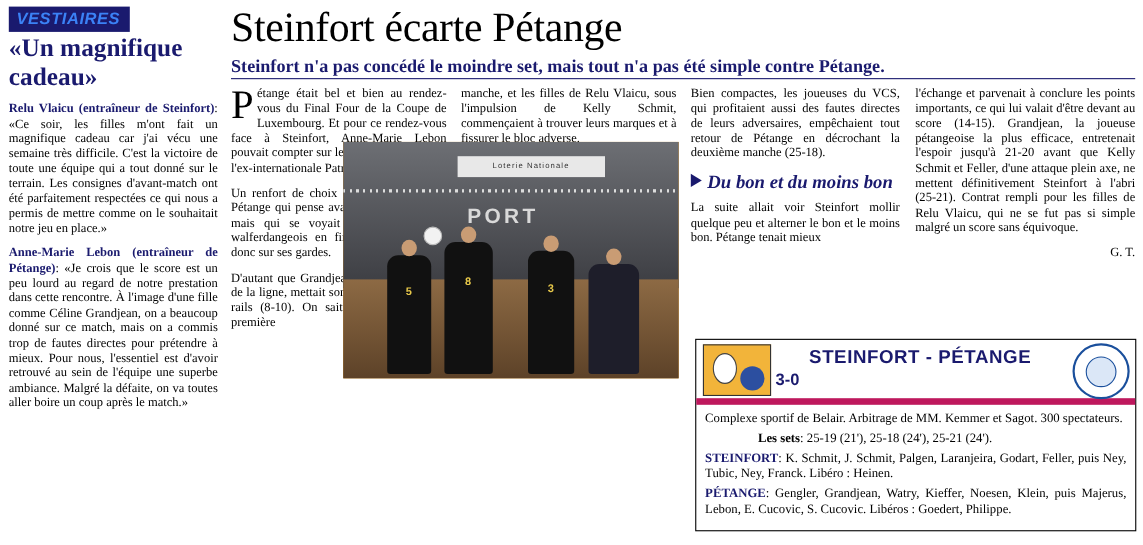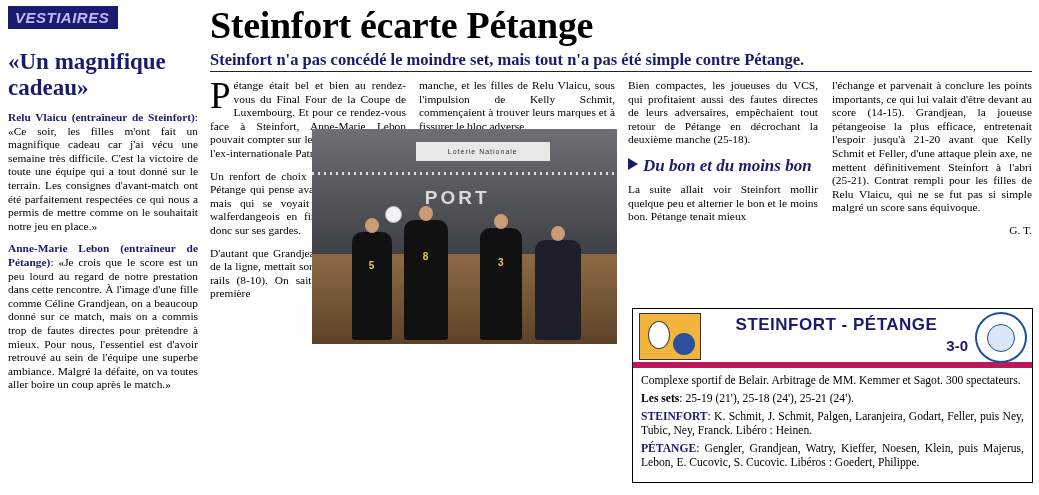--- a/index.html
+++ b/index.html
@@ -25,28 +25,28 @@
   .left-col {
     position: absolute;
     left: 8px;
     top: 6px;
     width: 190px;
     height: 483px;
   }
   .section-tag {
     display: inline-block;
     background: #1a1a6e;
-    color: #c4b5fd;
+    color: #3b82f6;
     font-family: "Liberation Sans", sans-serif;
     font-weight: bold;
     font-style: italic;
     font-size: 15px;
     letter-spacing: 0.5px;
     padding: 3px 9px 3px 7px;
-    margin-bottom: 18px;
+    margin-bottom: 0;
   }
   .left-head {
     font-family: "Liberation Serif", serif;
     font-weight: bold;
     font-size: 23px;
     line-height: 26px;
     color: #1a1a6e;
     margin: 2px 0 10px 0;
   }
   .left-body {
@@ -63,21 +63,21 @@
 
   
   .main {
     position: absolute;
     left: 210px;
     top: 4px;
     width: 822px;
   }
   .headline {
     font-family: "Liberation Serif", serif;
-    font-weight: bold;
+    font-weight: normal;
     font-size: 38px;
     line-height: 42px;
     letter-spacing: -0.3px;
     margin: 0 0 4px 0;
   }
   .subhead {
     font-family: "Liberation Serif", serif;
     font-weight: bold;
     font-size: 16.5px;
     line-height: 19px;
@@ -216,21 +216,21 @@
     text-align: center;
     font-family: "Liberation Sans", sans-serif;
     font-weight: bold;
     font-size: 17px;
     color: #1a1a6e;
     letter-spacing: 0.5px;
   }
   .rb-score {
     position: absolute;
     left: 72px; right: 64px; top: 28px;
-    text-align: right;
+    text-align: left;
     font-family: "Liberation Sans", sans-serif;
     font-weight: bold;
     font-size: 15px;
     color: #1a1a6e;
   }
   .logo-left {
     position: absolute; left: 6px; top: 4px;
     width: 60px; height: 45px;
     background: #f2b43a;
     border: 1px solid #333;
@@ -257,21 +257,21 @@
     background:#dbe7f7; border:1px solid #1a4f9c;
   }
   .rb-body {
     padding: 6px 8px 8px 8px;
     font-size: 11.6px;
     line-height: 14px;
     text-align: justify;
   }
   .rb-body p { margin: 0 0 4px 0; }
   .rb-body .team { font-weight: bold; color: #1a1a6e; }
-  .rb-body .lbl { font-weight: bold; }
+  .rb-body .lbl { font-weight: bold; margin-left: 48px; }
 </style>
 </head>
 <body>
 
 <div class="page">
 
   <div class="left-col">
     <div class="section-tag">VESTIAIRES</div>
     <div class="left-head">«Un magnifique cadeau»</div>
     <div class="left-body">

